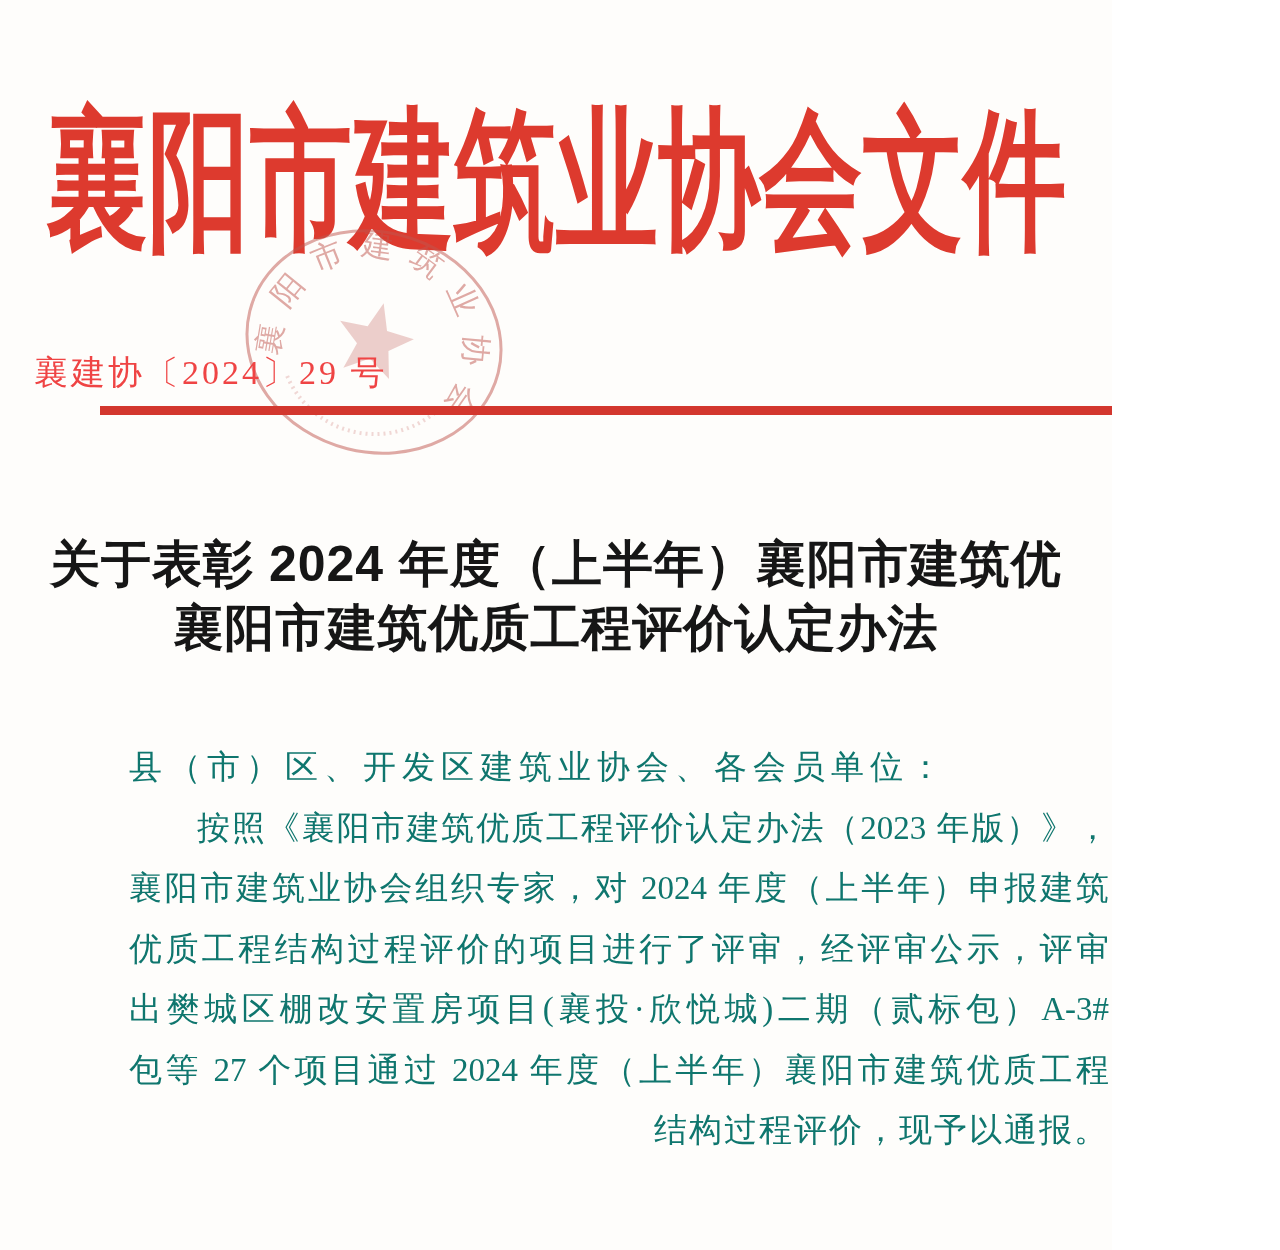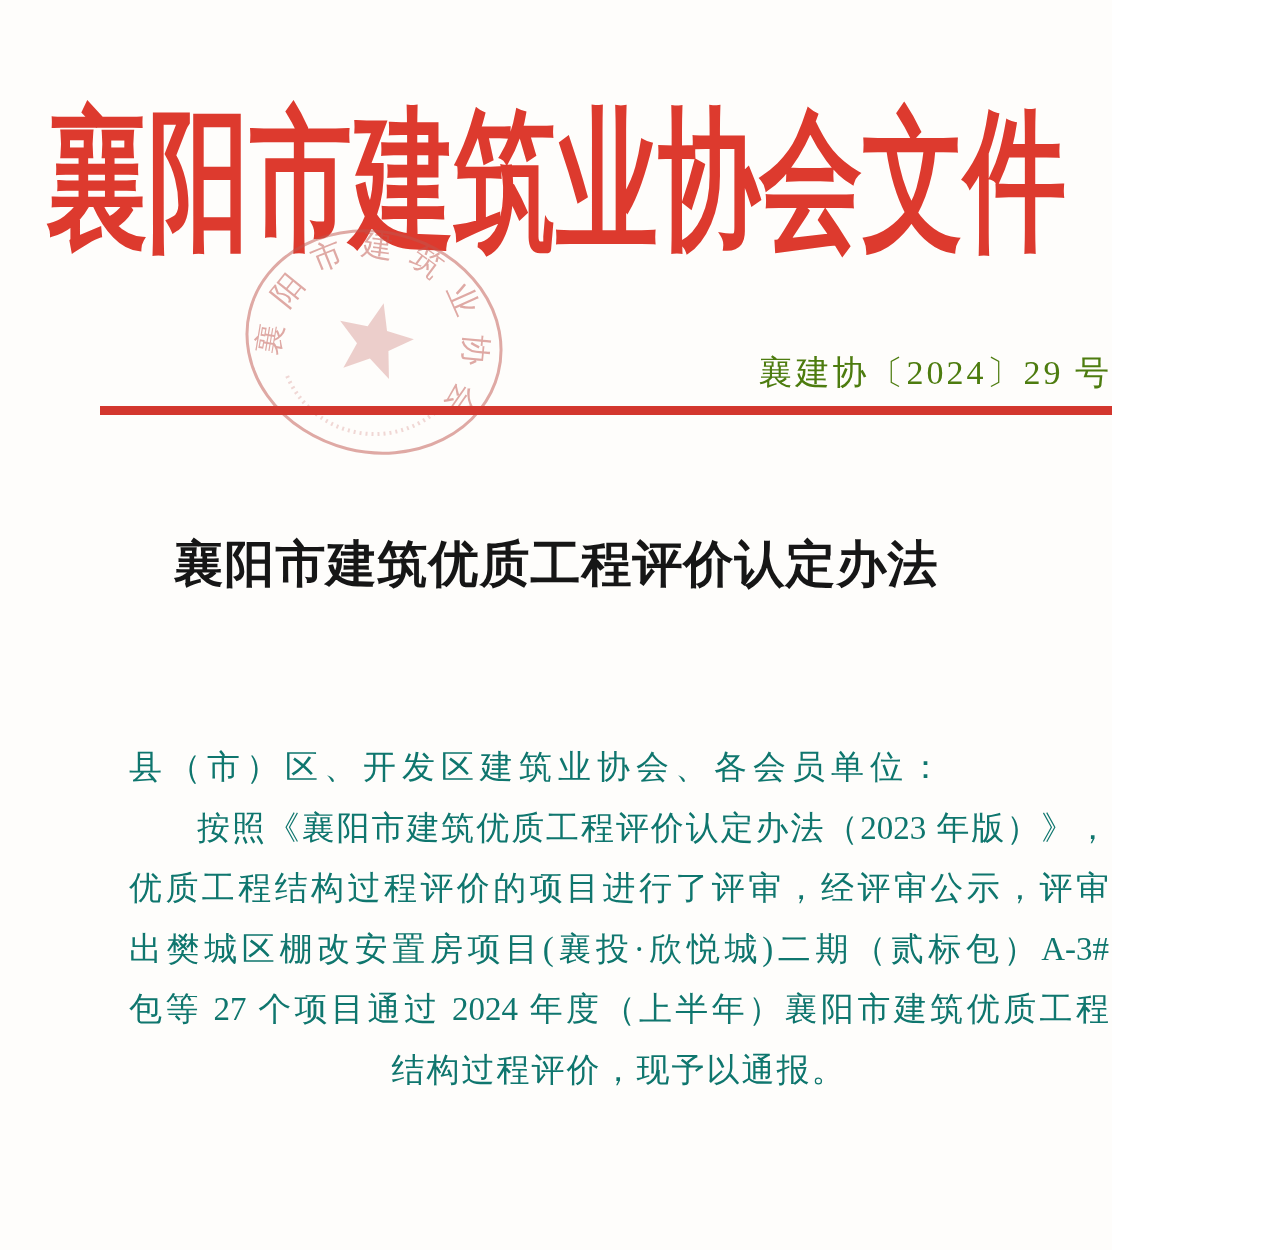--- a/index.html
+++ b/index.html
@@ -34,24 +34,24 @@
     width: 276px;
     height: 240px;
     filter: blur(0.6px);
   }
   .docnum {
     position: absolute;
     top: 350px;
     left: 0;
     width: 100%;
     padding-left: 34px;
-    text-align: right;
+    text-align: left;
     font-size: 34px;
     letter-spacing: 3px;
-    color: #4d7c0f;
+    color: #ef4444;
     white-space: nowrap;
   }
   .redline {
     position: absolute;
     top: 406px;
     left: 100px;
     width: 1056px;
     height: 9px;
     background: #d3372e;
   }
@@ -82,21 +82,21 @@
     line-height: 60.5px;
     overflow: visible;
     white-space: normal;
   }
   .bline.salutation { letter-spacing: 6px; }
   .bline.justify {
     text-align: justify;
     text-align-last: justify;
   }
   .bline.indent { padding-left: 68px; }
-  .bline.last { text-align: center; letter-spacing: 2px; }
+  .bline.last { text-align: right; letter-spacing: 2px; }
 </style>
 </head>
 <body>
 
 <div class="page">
 
   <div class="masthead">襄阳市建筑业协会文件</div>
 
   <svg class="seal" viewBox="0 0 276 240" xmlns="http://www.w3.org/2000/svg">
     <g opacity="0.5" transform="rotate(14 138 118)">
@@ -108,25 +108,27 @@
       </text>
       <path d="M 62,172 A 95,95 0 0 0 214,172" fill="none" stroke="#c0564f" stroke-width="4" stroke-dasharray="2 4" opacity="0.45"></path>
     </g>
   </svg>
 
   <div class="docnum">襄建协〔2024〕29 号</div>
 
   <div class="redline"></div>
 
   <div class="doc-title">
+    <div>关于表彰 2024 年度（上半年）襄阳市建筑优</div>
     <div>襄阳市建筑优质工程评价认定办法</div>
   </div>
 
   <div class="body-block">
     <div class="bline salutation">县（市）区、开发区建筑业协会、各会员单位：</div>
     <div class="bline justify indent">按照《襄阳市建筑优质工程评价认定办法（2023 年版）》，</div>
+    <div class="bline justify">襄阳市建筑业协会组织专家，对 2024 年度（上半年）申报建筑</div>
     <div class="bline justify">优质工程结构过程评价的项目进行了评审，经评审公示，评审</div>
     <div class="bline justify">出樊城区棚改安置房项目(襄投·欣悦城)二期（贰标包）A-3#</div>
     <div class="bline justify">包等 27 个项目通过 2024 年度（上半年）襄阳市建筑优质工程</div>
     <div class="bline last">结构过程评价，现予以通报。</div>
   </div>
 
 </div>
 
 </body></html>

